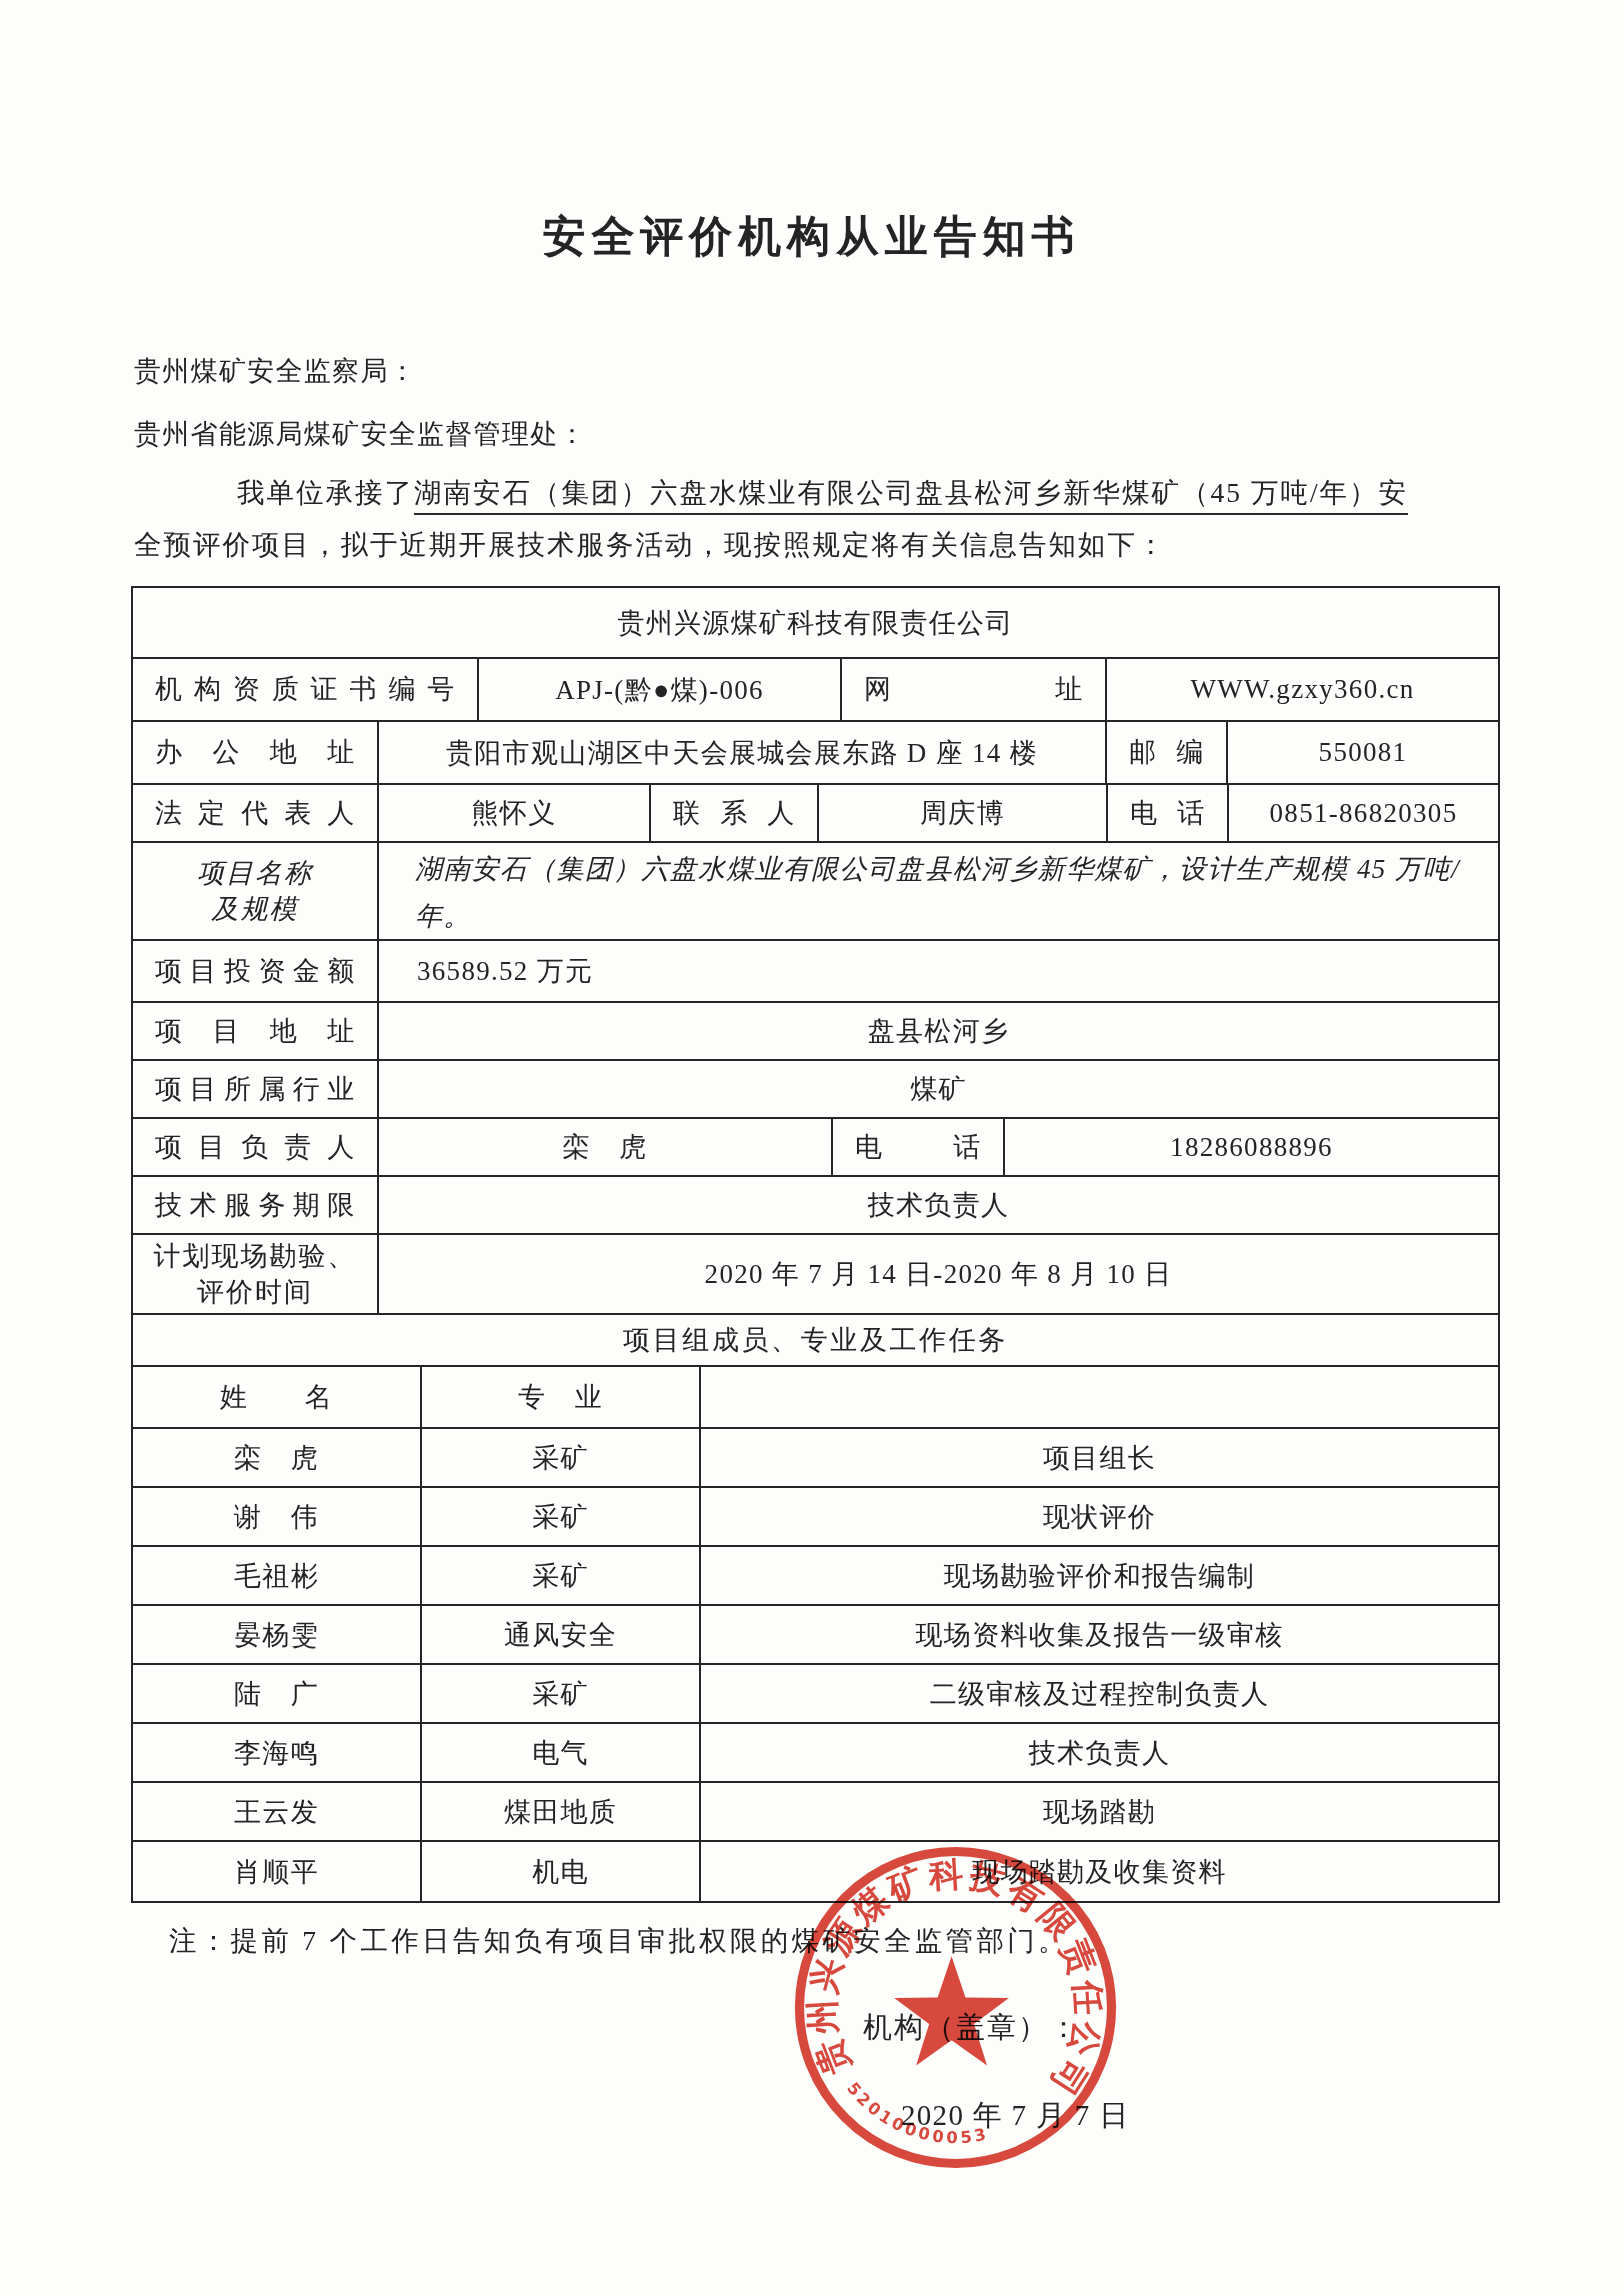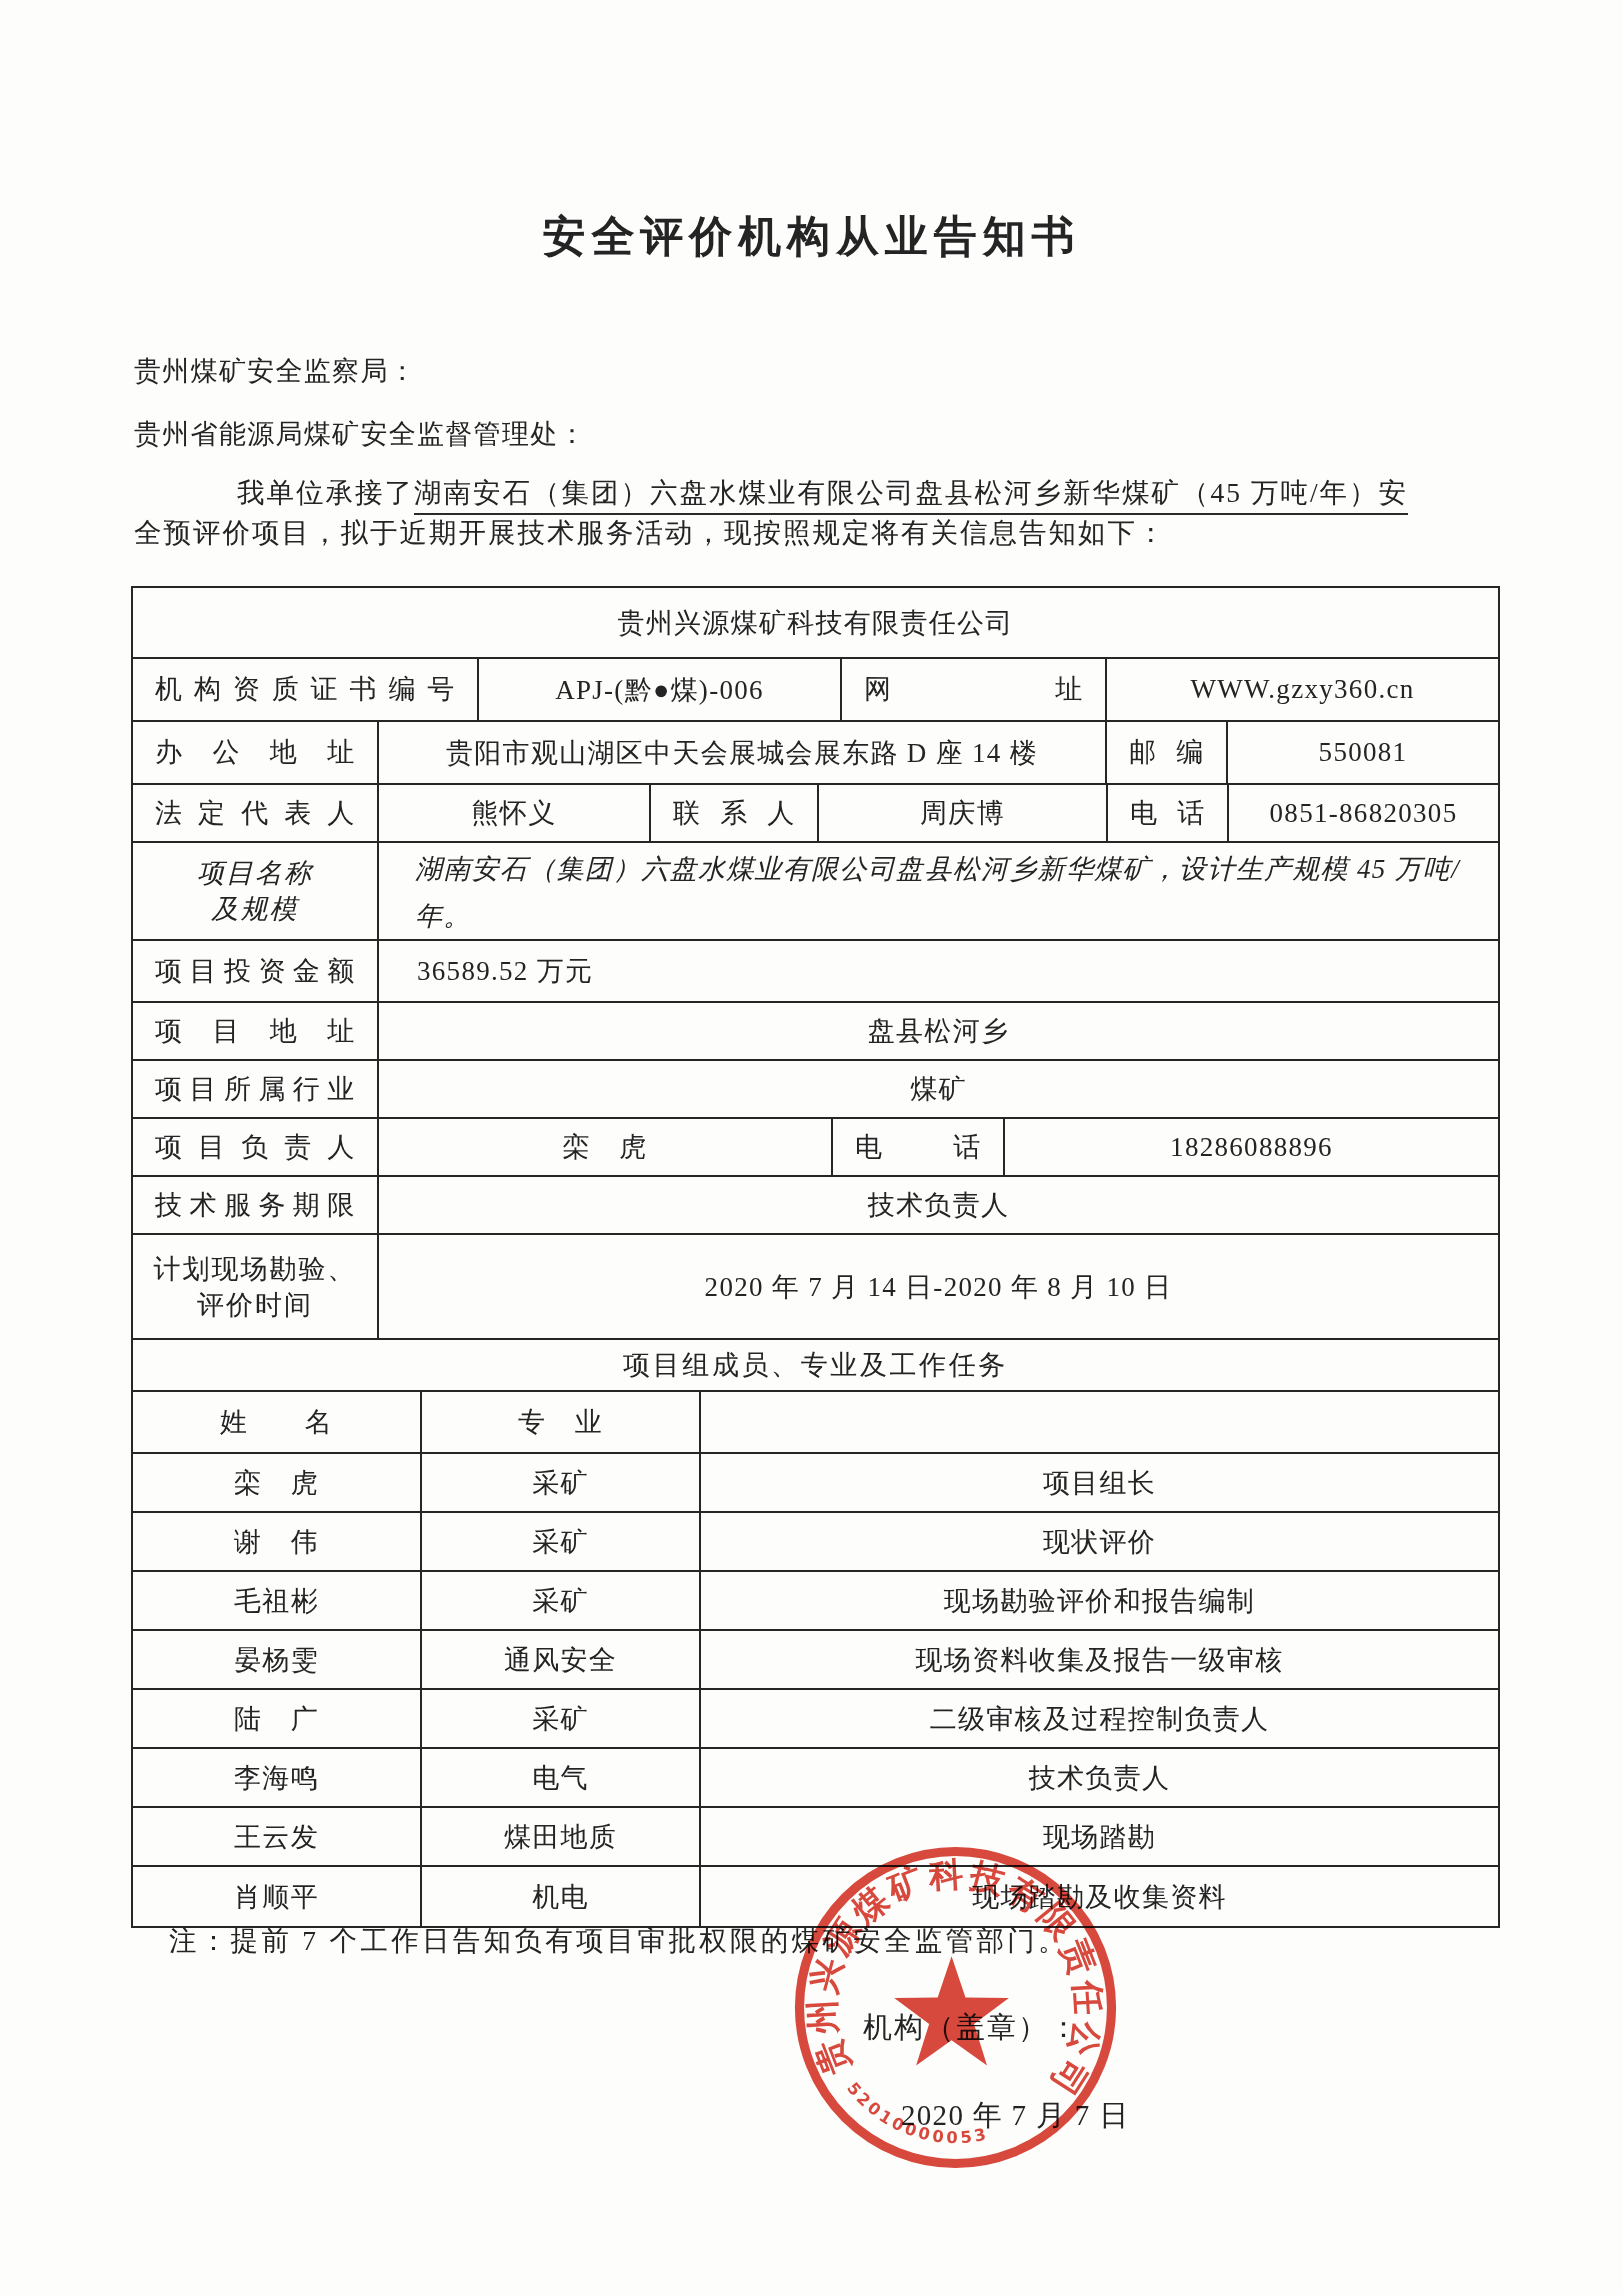--- a/index.html
+++ b/index.html
@@ -12,39 +12,39 @@
     overflow:hidden;
   }
   .title{
     position:absolute;top:208px;left:50%;transform:translateX(-50%);
     font-size:43px;font-weight:bold;letter-spacing:5.9px;white-space:nowrap;
   }
   .addr1{position:absolute;top:353px;left:134px;font-size:27px;letter-spacing:1.3px;}
   .addr2{position:absolute;top:416px;left:134px;font-size:27px;letter-spacing:1.3px;}
   .intro{position:absolute;top:475px;left:134px;width:1368px;font-size:27.5px;letter-spacing:2px;}
   .intro-line1{white-space:nowrap;padding-left:103px;}
-  .intro-line2{margin-top:4px;white-space:nowrap;}
+  .intro-line2{margin-top:16px;white-space:nowrap;}
   .uline{border-bottom:2.6px solid #2a2a2a;padding-bottom:4.6px;}
 
   
   .tbl{
     position:absolute;left:131px;top:586px;width:1369px;
     border:2.6px solid #262626;box-sizing:border-box;
     font-size:27px;
   }
   .r{display:flex;border-bottom:2px solid #262626;box-sizing:border-box;}
   .r:last-child{border-bottom:none;}
   .c{box-sizing:border-box;border-right:2px solid #262626;overflow:hidden;}
   .c:last-child{border-right:none;flex:1;}
   .h108{height:71px;--rh:69px;}
   .h96 {height:63px; --rh:61px;}
   .h88 {height:58px; --rh:56px;}
   .h150{height:98px;font-style:italic;--rh:96px;}
   .h95 {height:62px; --rh:60px;}
-  .h160{height:105px;--rh:103px;}
+  .h160{height:80px;--rh:103px;}
   .h80 {height:52px; --rh:50px;}
   .h90 {height:59px; --rh:57px;}
   .lab{
     display:block;height:100%;line-height:var(--rh);
     text-align:justify;text-align-last:justify;
     padding:0 22px;letter-spacing:0.7px;
   }
   .lab2{
     display:flex;flex-direction:column;justify-content:space-evenly;align-items:center;
     white-space:pre-line;text-align:center;letter-spacing:2px;

